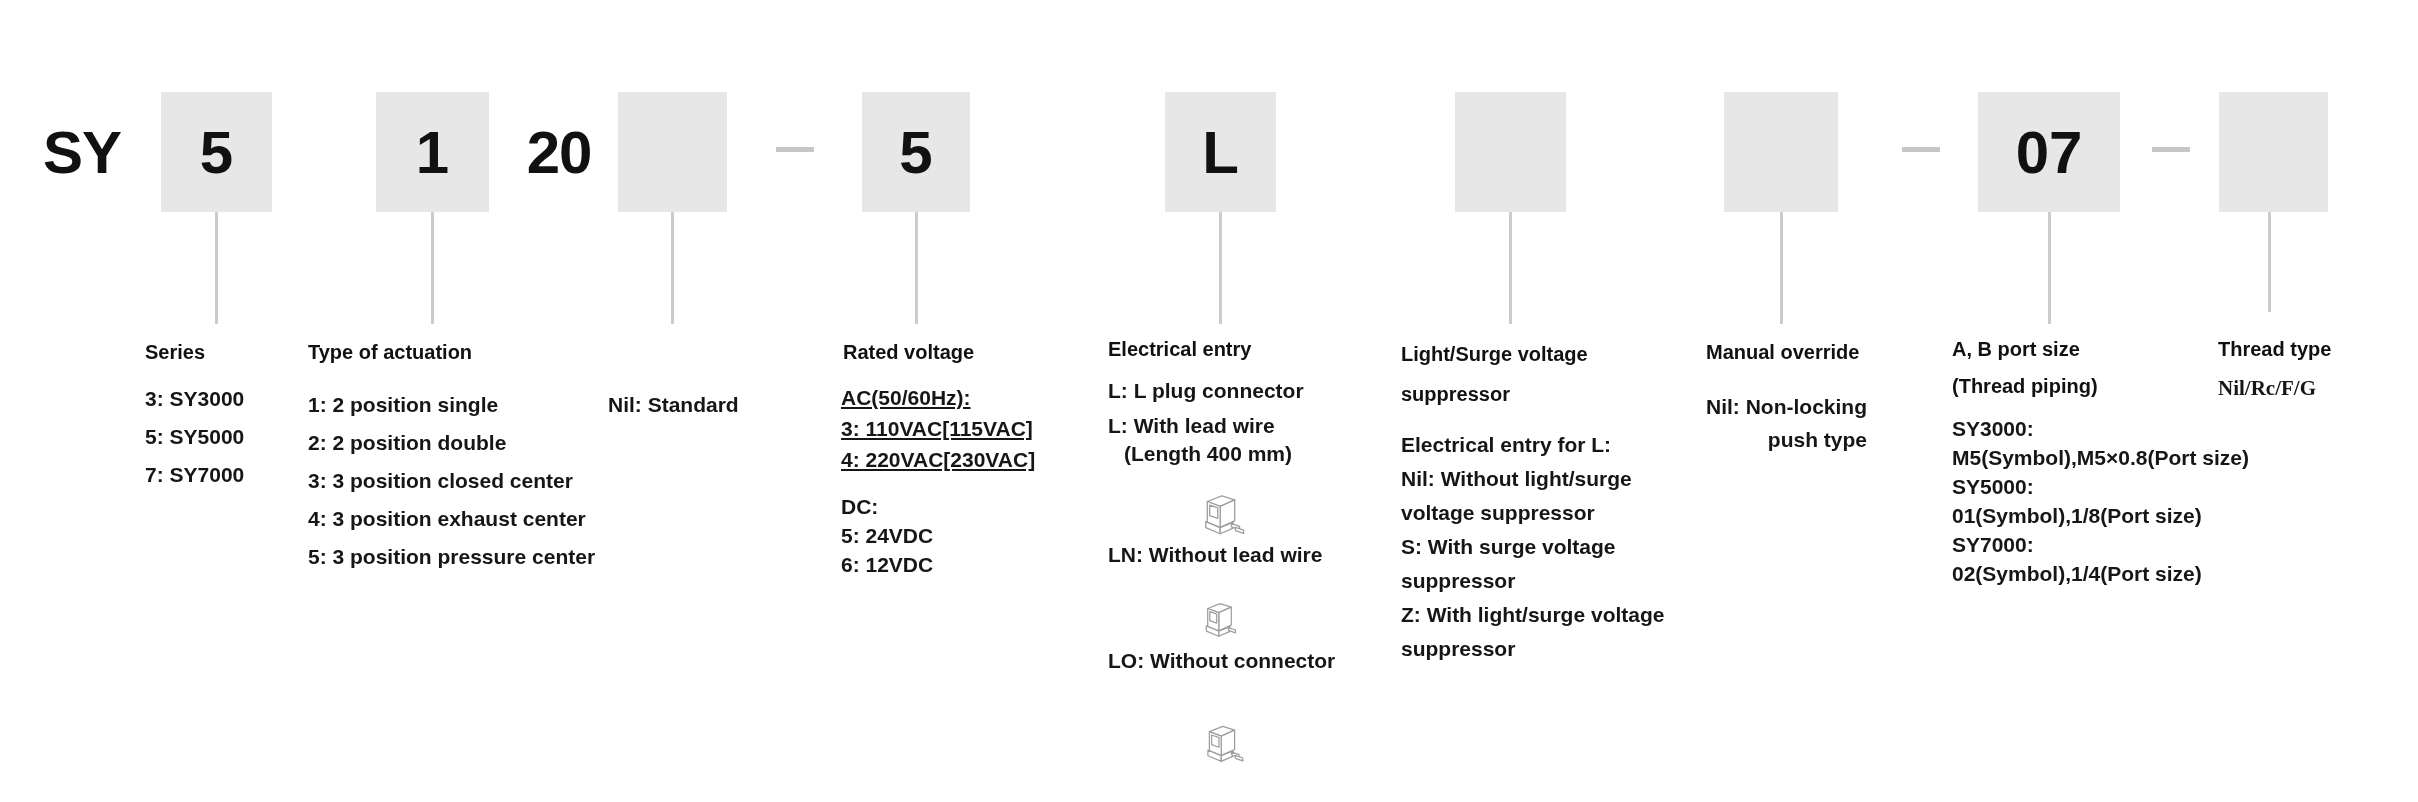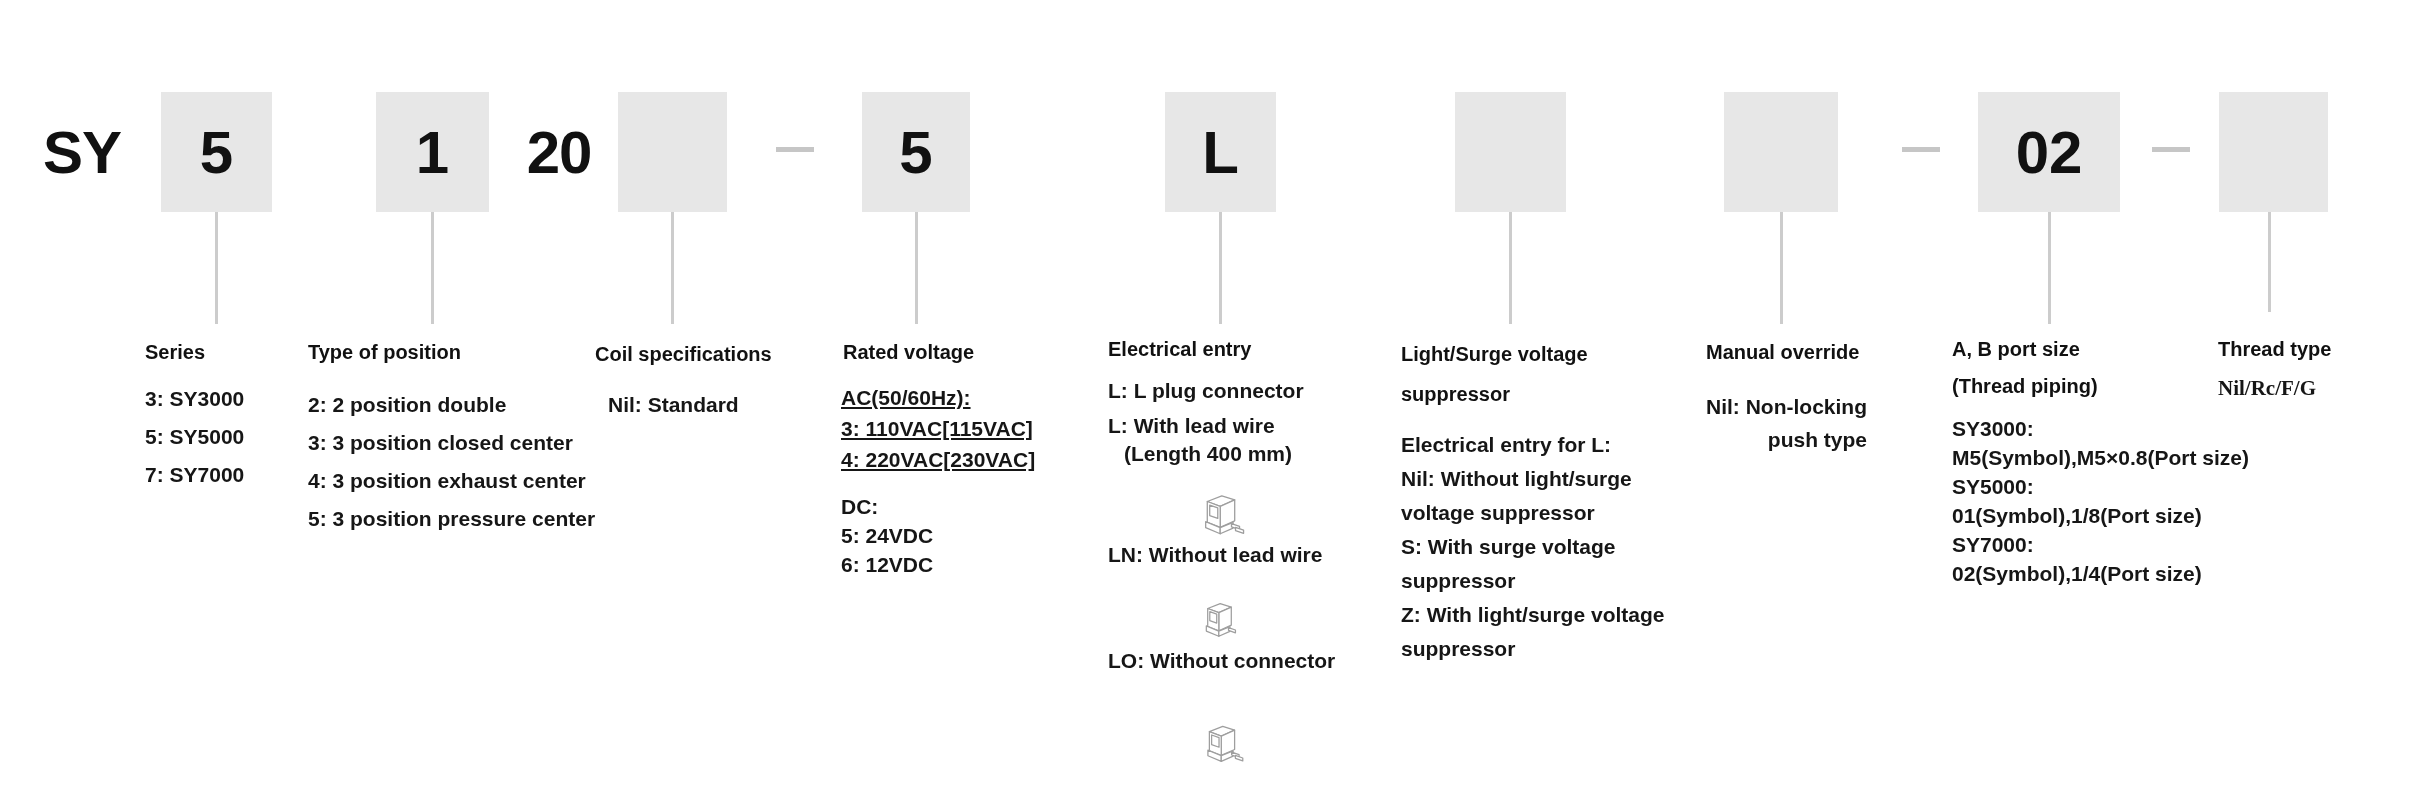--- a/index.html
+++ b/index.html
@@ -66,21 +66,21 @@
 
   <div class="dash" style="left:776px;"></div>
 
   <div class="codebox" style="left:862px;width:108px;">5</div>
   <div class="codebox" style="left:1165px;width:111px;">L</div>
   <div class="codebox" style="left:1455px;width:111px;"></div>
   <div class="codebox" style="left:1724px;width:114px;"></div>
 
   <div class="dash" style="left:1902px;"></div>
 
-  <div class="codebox" style="left:1978px;width:142px;">02</div>
+  <div class="codebox" style="left:1978px;width:142px;">07</div>
 
   <div class="dash" style="left:2152px;"></div>
 
   <div class="codebox" style="left:2219px;width:109px;"></div>
 
   <div class="vline" style="left:215px;"></div>
   <div class="vline" style="left:431px;"></div>
   <div class="vline" style="left:671px;"></div>
   <div class="vline" style="left:915px;"></div>
   <div class="vline" style="left:1219px;"></div>
@@ -89,29 +89,29 @@
   <div class="vline" style="left:2048px;"></div>
   <div class="vline" style="left:2268px;height:100px;"></div>
 
   <div class="heading" style="left:145px;top:334px;">Series</div>
   <div class="body lh38" style="left:145px;top:380px;">
     <div>3: SY3000</div>
     <div>5: SY5000</div>
     <div>7: SY7000</div>
   </div>
 
-  <div class="heading" style="left:308px;top:334px;">Type of position</div>
+  <div class="heading" style="left:308px;top:334px;">Type of actuation</div>
   <div class="body lh38" style="left:308px;top:386px;">
+    <div>1: 2 position single</div>
     <div>2: 2 position double</div>
     <div>3: 3 position closed center</div>
     <div>4: 3 position exhaust center</div>
     <div>5: 3 position pressure center</div>
   </div>
 
-  <div class="heading" style="left:595px;top:336px;">Coil specifications</div>
   <div class="body" style="left:596px;top:393px;margin-left:12px;">Nil: Standard</div>
 
   <div class="heading" style="left:843px;top:334px;text-align:right;">Rated voltage</div>
   <div class="body lh31" style="left:841px;top:382px;text-decoration:underline;">
     <div>AC(50/60Hz):</div>
     <div>3: 110VAC[115VAC]</div>
     <div>4: 220VAC[230VAC]</div>
   </div>
   <div class="body lh29" style="left:841px;top:492px;">
     <div>DC:</div>

